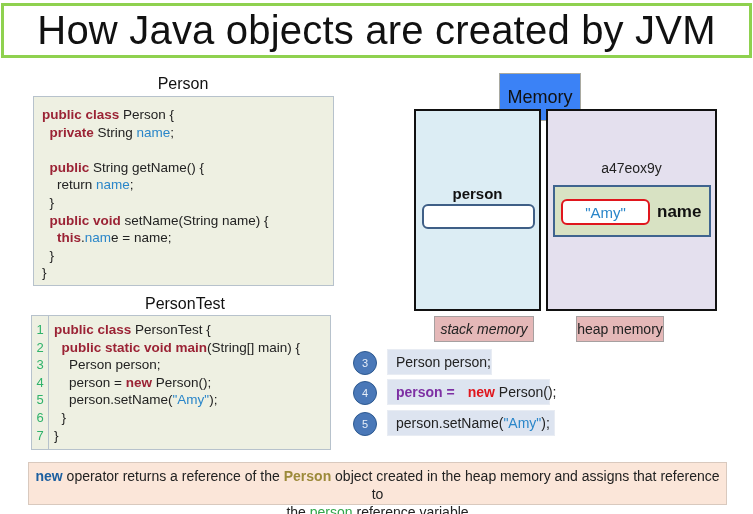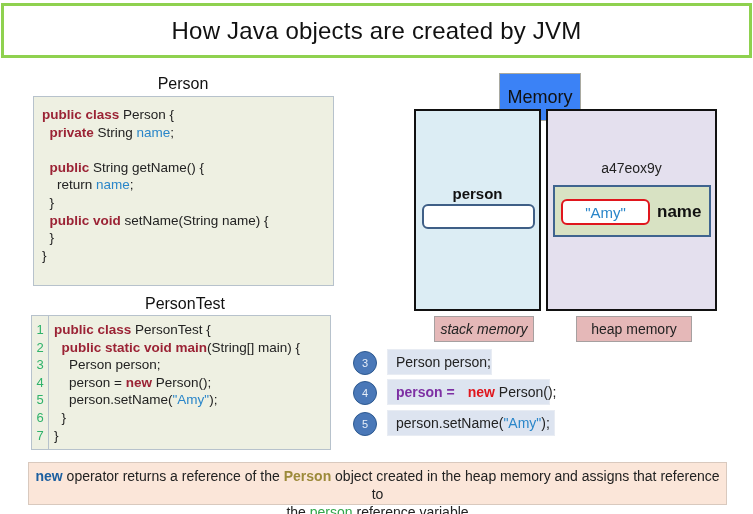--- a/index.html
+++ b/index.html
@@ -3,21 +3,21 @@
   <meta charset="utf-8">
   <style>
     * { box-sizing: border-box; margin: 0; padding: 0; }
     html, body { width: 753px; height: 514px; background: #ffffff; overflow: hidden; }
     body { position: relative; font-family: "Liberation Sans", "DejaVu Sans", sans-serif; color: #111; }
 
     .title-box {
       position: absolute; left: 1px; top: 3px; width: 751px; height: 55px;
       border: 3px solid #8fd14f; background: #fff;
       display: flex; align-items: center; justify-content: center;
-      font-size: 24px; color: #111; letter-spacing: 0.2px;
+      font-size: 40px; color: #111; letter-spacing: 0.2px;
     }
 
     .caption { position: absolute; font-size: 16px; color: #111; text-align: center; }
 
     .code-box {
       position: absolute; background: #eef0e2; border: 1px solid #b7c2cc;
       font-size: 13.5px; line-height: 17.6px; color: #222;
     }
     .code-line { white-space: pre; height: 17.6px; }
     .kw { color: #9b2335; font-weight: bold; }
@@ -113,20 +113,21 @@
 
 <div class="caption" style="left:133px; top:75px; width:100px;">Person</div>
 <div class="code-box" id="person-code" style="left:33px; top:96px; width:301px; height:190px; padding:9px 10px 0 8px;">
     <div class="code-line"><span class="kw">public class </span><span>Person {</span></div>
     <div class="code-line"><span>  </span><span class="kw">private </span><span>String </span><span class="fld">name</span><span>;</span></div>
     <div class="code-line"><span></span></div>
     <div class="code-line"><span>  </span><span class="kw">public </span><span>String getName() {</span></div>
     <div class="code-line"><span>    return </span><span class="fld">name</span><span>;</span></div>
     <div class="code-line"><span>  }</span></div>
     <div class="code-line"><span>  </span><span class="kw">public void </span><span>setName(String name) {</span></div>
+    <div class="code-line"><span>    </span><span class="kw">this</span><span>.</span><span class="fld">nam</span><span>e = name;</span></div>
     <div class="code-line"><span>  }</span></div>
     <div class="code-line"><span>}</span></div>
   </div>
 
 <div class="caption" style="left:120px; top:295px; width:130px;">PersonTest</div>
 <div class="code-box" id="persontest-code" style="left:31px; top:315px; width:300px; height:135px; padding:5px 0 0 22px;">
   <div class="gutter" id="persontest-gutter" style="padding-top:5px;">
       <div>1</div>
       <div>2</div>
       <div>3</div>
@@ -159,21 +160,21 @@
     <div class="amy-box">
       <span>"Amy"</span>
     </div>
     <div class="name-label">name</div>
   </div>
 </div>
 
 <div class="mem-type" style="left:434px; width:100px;font-style:italic;">
   <span>stack memory</span>
 </div>
-<div class="mem-type" style="left:576px; width:116px;">
+<div class="mem-type" style="left:576px; width:88px;">
   <span>heap memory</span>
 </div>
 
 <div class="step-circle" style="top:351px;">
     <span>3</span>
   </div>
 <div class="step-box" id="step-0" style="top:349px; width:105px;"><span>Person person;</span></div>
 
 <div class="step-circle" style="top:381px;">
     <span>4</span>

